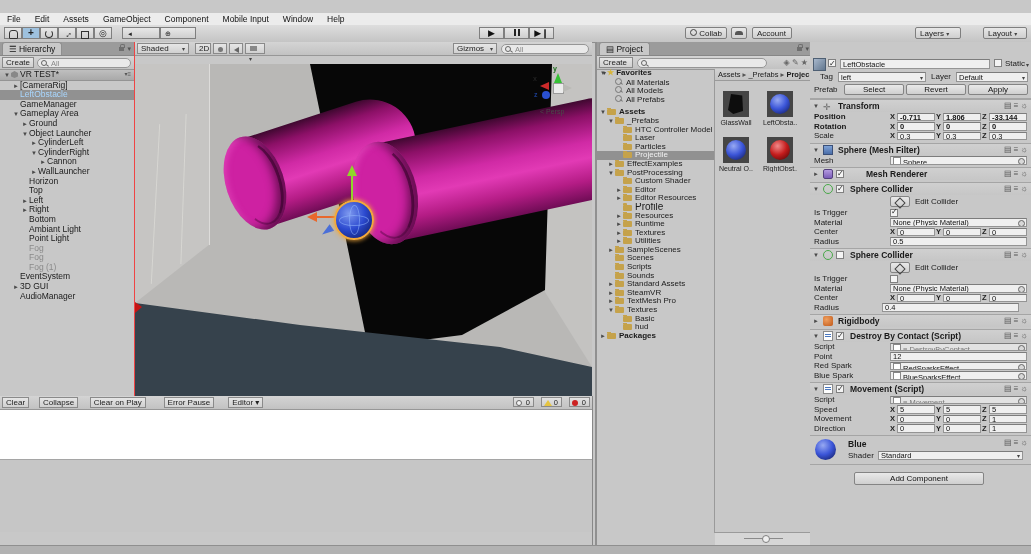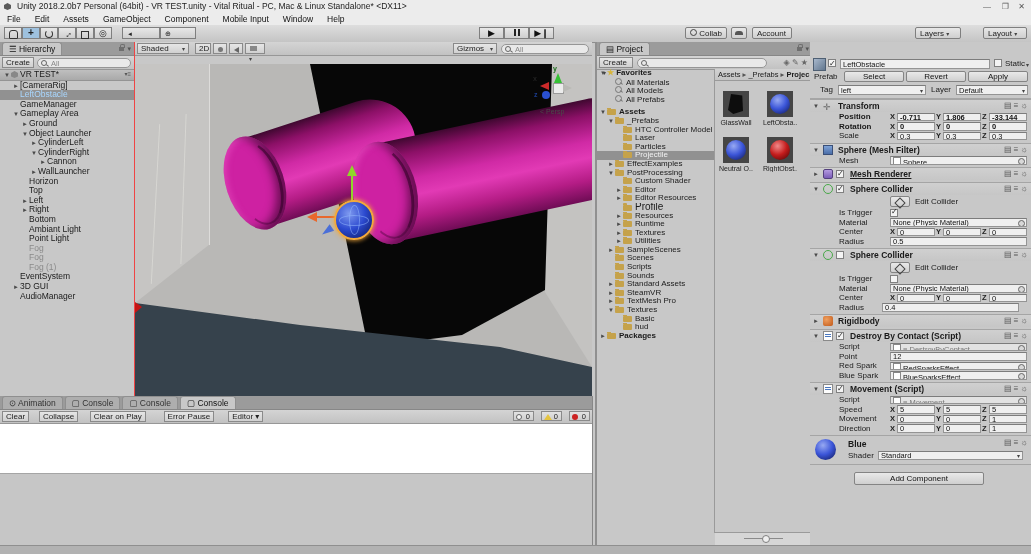--- a/index.html
+++ b/index.html
@@ -76,21 +76,21 @@
   .thumb{position:absolute;width:26px;height:26px;background:#454545;}
   .ball{position:absolute;left:3px;top:3px;width:20px;height:20px;border-radius:50%;}
   .ball.blue{background:radial-gradient(circle at 38% 30%,#97a9f2,#3b55d8 48%,#141f66 92%);}
   .ball.red{background:radial-gradient(circle at 38% 30%,#f08a8a,#c41c1c 48%,#550707 92%);}
   .glass{position:absolute;left:5px;top:3px;width:15px;height:20px;background:#0d0d0d;clip-path:polygon(20% 0,95% 8%,100% 85%,35% 100%,0 80%);}
   .tlabel{position:absolute;width:34px;font-size:7px;color:#222;text-align:center;white-space:nowrap;overflow:hidden;}
   
   #inspector-body{position:absolute;left:0;top:13px;width:221px;bottom:0;overflow:hidden;}
   .irow{position:relative;height:13px;line-height:13px;padding-left:4px;font-size:8.5px;}
   .crow{position:relative;height:9.5px;line-height:9.5px;padding-left:4px;font-size:8px;color:#1a1a1a;}
-  .clabel{position:absolute;left:4px;top:0;width:76px;overflow:hidden;white-space:nowrap;margin-left:25px;}
+  .clabel{position:absolute;left:4px;top:0;width:76px;overflow:hidden;white-space:nowrap;}
   .comp-header{position:relative;height:12px;line-height:12px;border-top:1px solid #a5a5a5;background:linear-gradient(#d0d0d0,#c6c6c6);font-size:8.5px;}
   .comp-header b{margin-left:2px;}
   .hicons{position:absolute;right:3px;top:0;color:#555;font-size:8px;}
   .fold{position:absolute;left:2px;top:0;width:8px;color:#4a4a4a;font-size:6px;text-align:center;}
   .field,.drop,.objf{position:absolute;top:1px;height:8px;line-height:8px;background:#efefef;border:1px solid #949494;border-top-color:#7c7c7c;
         box-sizing:border-box;font-size:7.5px;padding:0 2px;color:#111;white-space:nowrap;overflow:hidden;}
   .field.bold{font-weight:bold;}
   .drop::after{content:"▾";position:absolute;right:2px;top:0;font-size:6px;color:#444;}
   .objf .tgt{position:absolute;right:1px;top:1px;width:5px;height:5px;border:1px solid #666;border-radius:50%;background:#d8d8d8;}
   .objf.gray{background:#e2e2e2;color:#777;}
@@ -116,27 +116,20 @@
   .b-ic{position:absolute;left:2px;top:1.5px;width:6px;height:6px;border-radius:50%;}
   .b-info{border:1px solid #666;background:#f4f4f4;box-sizing:border-box;}
   .b-warn{width:0;height:0;border-left:4px solid transparent;border-right:4px solid transparent;border-bottom:6px solid #e5c441;border-radius:0;background:none;}
   .b-err{background:#cc2222;}
 </style>
 </head>
 <body>
 
 <div id="app">
 
-  <div id="titlebar" class="abs">
-    <span id="unity-logo"></span>
-    <span class="t">Unity 2018.2.0b7 Personal (64bit) - VR TEST.unity - Vital Ritual - PC, Mac &amp; Linux Standalone* &lt;DX11&gt;</span>
-    <span class="win-ctl" style="right:40px;">—</span>
-    <span class="win-ctl" style="right:22px;">❐</span>
-    <span class="win-ctl" style="right:6px;">✕</span>
-  </div>
 
   <div id="menubar" class="abs"><span>File</span><span>Edit</span><span>Assets</span><span>GameObject</span><span>Component</span><span>Mobile Input</span><span>Window</span><span>Help</span></div>
 
   <div id="toolbar" class="abs">
     <div id="toolgroup"></div>
     <div class="toolbtn" style="left:122px;width:38px;">
       <div class="tbtxt"><span style="font-size:6px;">◄</span> <span>Center</span></div>
       </div>
     <div class="toolbtn" style="left:160px;width:36px;">
       <div class="tbtxt"><span style="font-size:7px;">⊕</span> <span>Local</span></div>
@@ -282,21 +275,20 @@
       <div class="tri" style="left:405px;top:18px;border-top:4px solid transparent;border-bottom:4px solid transparent;border-right:9px solid #cc2a2a;"></div>
       <div class="abs" style="left:418px;top:19px;width:9px;height:9px;background:#ececec;border:1px solid #9a9a9a;"></div>
       <div class="tri" style="left:428px;top:20px;border-top:4px solid transparent;border-bottom:4px solid transparent;border-left:9px solid #b9b9b5;"></div>
       <span class="lab" style="left:399px;top:27px;color:#1a3c8e;">z</span>
       <div class="abs" style="left:407px;top:27px;width:8px;height:8px;border-radius:50%;background:#2a50d0;"></div>
       <span class="lab" style="left:405px;top:44px;color:#4a4a4a;font-weight:normal;">&lt; Persp</span>
     </div>
   </div>
 
   <div class="panel" style="left:0;top:396px;width:592px;height:149px;border-right:1px solid #888;">
-    <div class="tabbar" id="console-tabs"><span class="tab">⊙ Animation</span><span class="tab">▢ Console</span><span class="tab">▢ Console</span><span class="tab active">▢ Console</span></div>
     <div class="minibar" id="console-bar">
       <div class="badge" style="right:58px;"><span class="b-ic b-info"></span><span>0</span></div>
       <div class="badge" style="right:30px;"><span class="b-ic b-warn"></span><span>0</span></div>
       <div class="badge" style="right:2px;"><span class="b-ic b-err"></span><span>0</span></div>
     <div class="mini-btn" style="left: 2px;">Clear</div>
         <div class="mini-btn" style="left: 39px;">Collapse</div>
         <div class="mini-btn" style="left: 89.8px;">Clear on Play</div>
         <div class="mini-btn" style="left: 163.6px;">Error Pause</div>
         <div class="mini-btn" style="left: 228.2px;">Editor ▾</div>
       </div>
@@ -382,31 +374,31 @@
         <div style="padding: 2px 0px; border-bottom: 1px solid rgb(165, 165, 165);">
           <div class="irow">
             <span style="position: absolute; left: 3px; top: 1px; width: 11px; height: 11px; background: linear-gradient(135deg, rgb(168, 184, 204), rgb(98, 119, 143)); border: 1px solid rgb(78, 95, 115);"></span>
             <span class="cb ck" style="left: 18px; top: 2px;"></span>
             <div class="field" style="left: 30px; top: 1.5px; width: 150px; height: 10px; line-height: 10px;">LeftObstacle</div>
             <span class="cb" style="left: 184px; top: 2px;"></span>
             <span style="position: absolute; left: 195px; top: 0px; font-size: 8px;">Static</span>
             <span class="ddarrow" style="position: absolute; right: 2px; top: 2px;">▾</span>
           </div>
           <div class="irow">
+            <span style="position: absolute; left: 10px; top: 0px; font-size: 8px;">Tag</span>
+            <div class="drop" style="left: 28px; top: 1.5px; width: 88px; height: 10px; line-height: 10px;">left</div>
+            <span style="position: absolute; left: 121px; top: 0px; font-size: 8px;">Layer</span>
+            <div class="drop" style="left: 146px; top: 1.5px; width: 72px; height: 10px; line-height: 10px;">Default</div>
+          </div>
+          <div class="irow">
             <span style="position: absolute; left: 4px; top: 0px; font-size: 8px;">Prefab</span>
             <div class="btn3d" style="left: 34px; top: 1px; width: 60px;">Select</div>
             <div class="btn3d" style="left: 96px; top: 1px; width: 60px;">Revert</div>
             <div class="btn3d" style="left: 158px; top: 1px; width: 60px;">Apply</div>
           </div>
-          <div class="irow">
-            <span style="position: absolute; left: 10px; top: 0px; font-size: 8px;">Tag</span>
-            <div class="drop" style="left: 28px; top: 1.5px; width: 88px; height: 10px; line-height: 10px;">left</div>
-            <span style="position: absolute; left: 121px; top: 0px; font-size: 8px;">Layer</span>
-            <div class="drop" style="left: 146px; top: 1.5px; width: 72px; height: 10px; line-height: 10px;">Default</div>
-          </div>
         </div>
         <div class="comp-header">
           <span class="fold">▼</span>
           <span class="cicon ci-transform"></span>
           <b style="position: absolute; left: 26px; top: 0px;">Transform</b>
           <span class="hicons">▤ ≡ ☼</span>
         </div>
         <div class="crow">
           <span class="clabel" style="font-weight: bold;">Position</span>
           <span class="axl" style="left: 80px;">X</span>
@@ -443,21 +435,21 @@
         </div>
         <div class="crow">
           <span class="clabel">Mesh</span>
           <div class="objf" style="left: 80px; top: 0.5px; width: 137px; height: 8.5px;"><span class="sicon2"></span><span>Sphere</span><span class="tgt"></span></div>
         </div>
         <div style="height: 2px;"></div>
         <div class="comp-header">
           <span class="fold">►</span>
           <span class="cicon ci-renderer"></span>
           <span class="cb ck" style="left: 26px; top: 2px;"></span>
-          <b style="position: absolute; left: 38px; top: 0px; text-decoration: underline;">Mesh Renderer</b>
+          <b style="position: absolute; left: 54px; top: 0px;">Mesh Renderer</b>
           <span class="hicons">▤ ≡ ☼</span>
         </div>
         <div style="height: 2px;"></div>
         <div class="comp-header">
           <span class="fold">▼</span>
           <span class="cicon ci-collider"></span>
           <span class="cb ck" style="left: 26px; top: 2px;"></span>
           <b style="position: absolute; left: 38px; top: 0px;">Sphere Collider</b>
           <span class="hicons">▤ ≡ ☼</span>
         </div>

